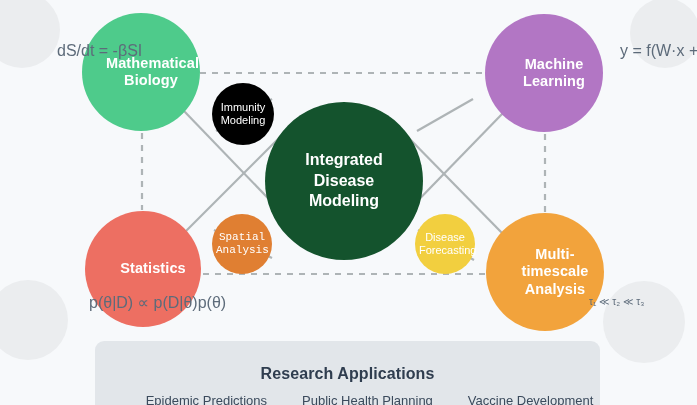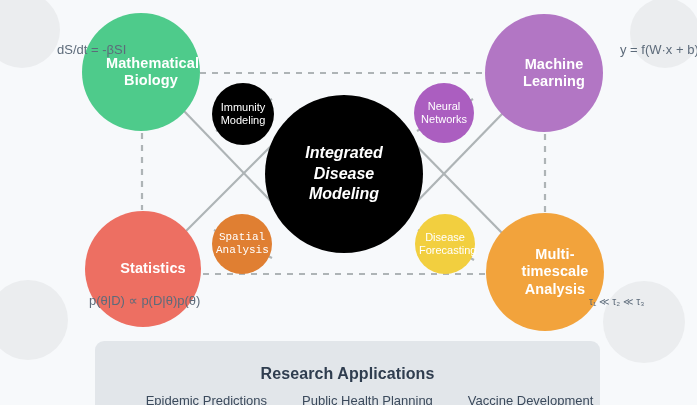--- a/index.html
+++ b/index.html
@@ -49,21 +49,21 @@
     font-size: 11px;
     font-weight: normal;
   }
   .node.center .node-label {
     font-size: 16px;
     font-weight: bold;
     line-height: 1.3;
   }
   .formula {
     position: absolute;
-    font-size: 13px;
+    font-size: 16px;
     color: #5d6b7a;
     white-space: nowrap;
   }
   .deco {
     position: absolute;
     border-radius: 50%;
     background: #ebedef;
   }
   #apps-panel {
     position: absolute;
@@ -147,36 +147,32 @@
   <div class="node primary" style="left:486px; top:213px; width:118px; height:118px; background:#f2a33c;">
     <div class="node-label">Multi-timescale
 Analysis</div>
   </div>
 
   <div class="node secondary" style="left:212px; top:83px; width:62px; height:62px; background:#000000;">
     <div class="node-label">Immunity
 Modeling</div>
   </div>
 
-  <div class="node secondary" style="left:414px; top:83px; width:60px; height:60px; background:#ab5ec0;">
-    <div class="node-label">Neural
-Networks</div>
-  </div>
 
   <div class="node secondary" style="left:212px; top:214px; width:60px; height:60px; background:#e07f32;font-family:Liberation Mono, monospace;">
     <div class="node-label">Spatial
 Analysis</div>
   </div>
 
   <div class="node secondary" style="left:415px; top:214px; width:60px; height:60px; background:#f2cf3f;">
     <div class="node-label">Disease
 Forecasting</div>
   </div>
 
-  <div class="node center" style="left:265px; top:95px; width:158px; height:158px; background:#000000;font-style:italic;">
+  <div class="node center" style="left:265px; top:102px; width:158px; height:158px; background:#14532d;">
     <div class="node-label">Integrated
 Disease
 Modeling</div>
   </div>
 
   <div class="formula" style="left:57px; top:42px;">dS/dt = -βSI</div>
 
   <div class="formula" style="left:620px; top:42px;">y = f(W·x + b)</div>
 
   <div class="formula" style="left:60px; top:293px;margin-left:29px;">p(θ|D) ∝  p(D|θ)p(θ)</div>

